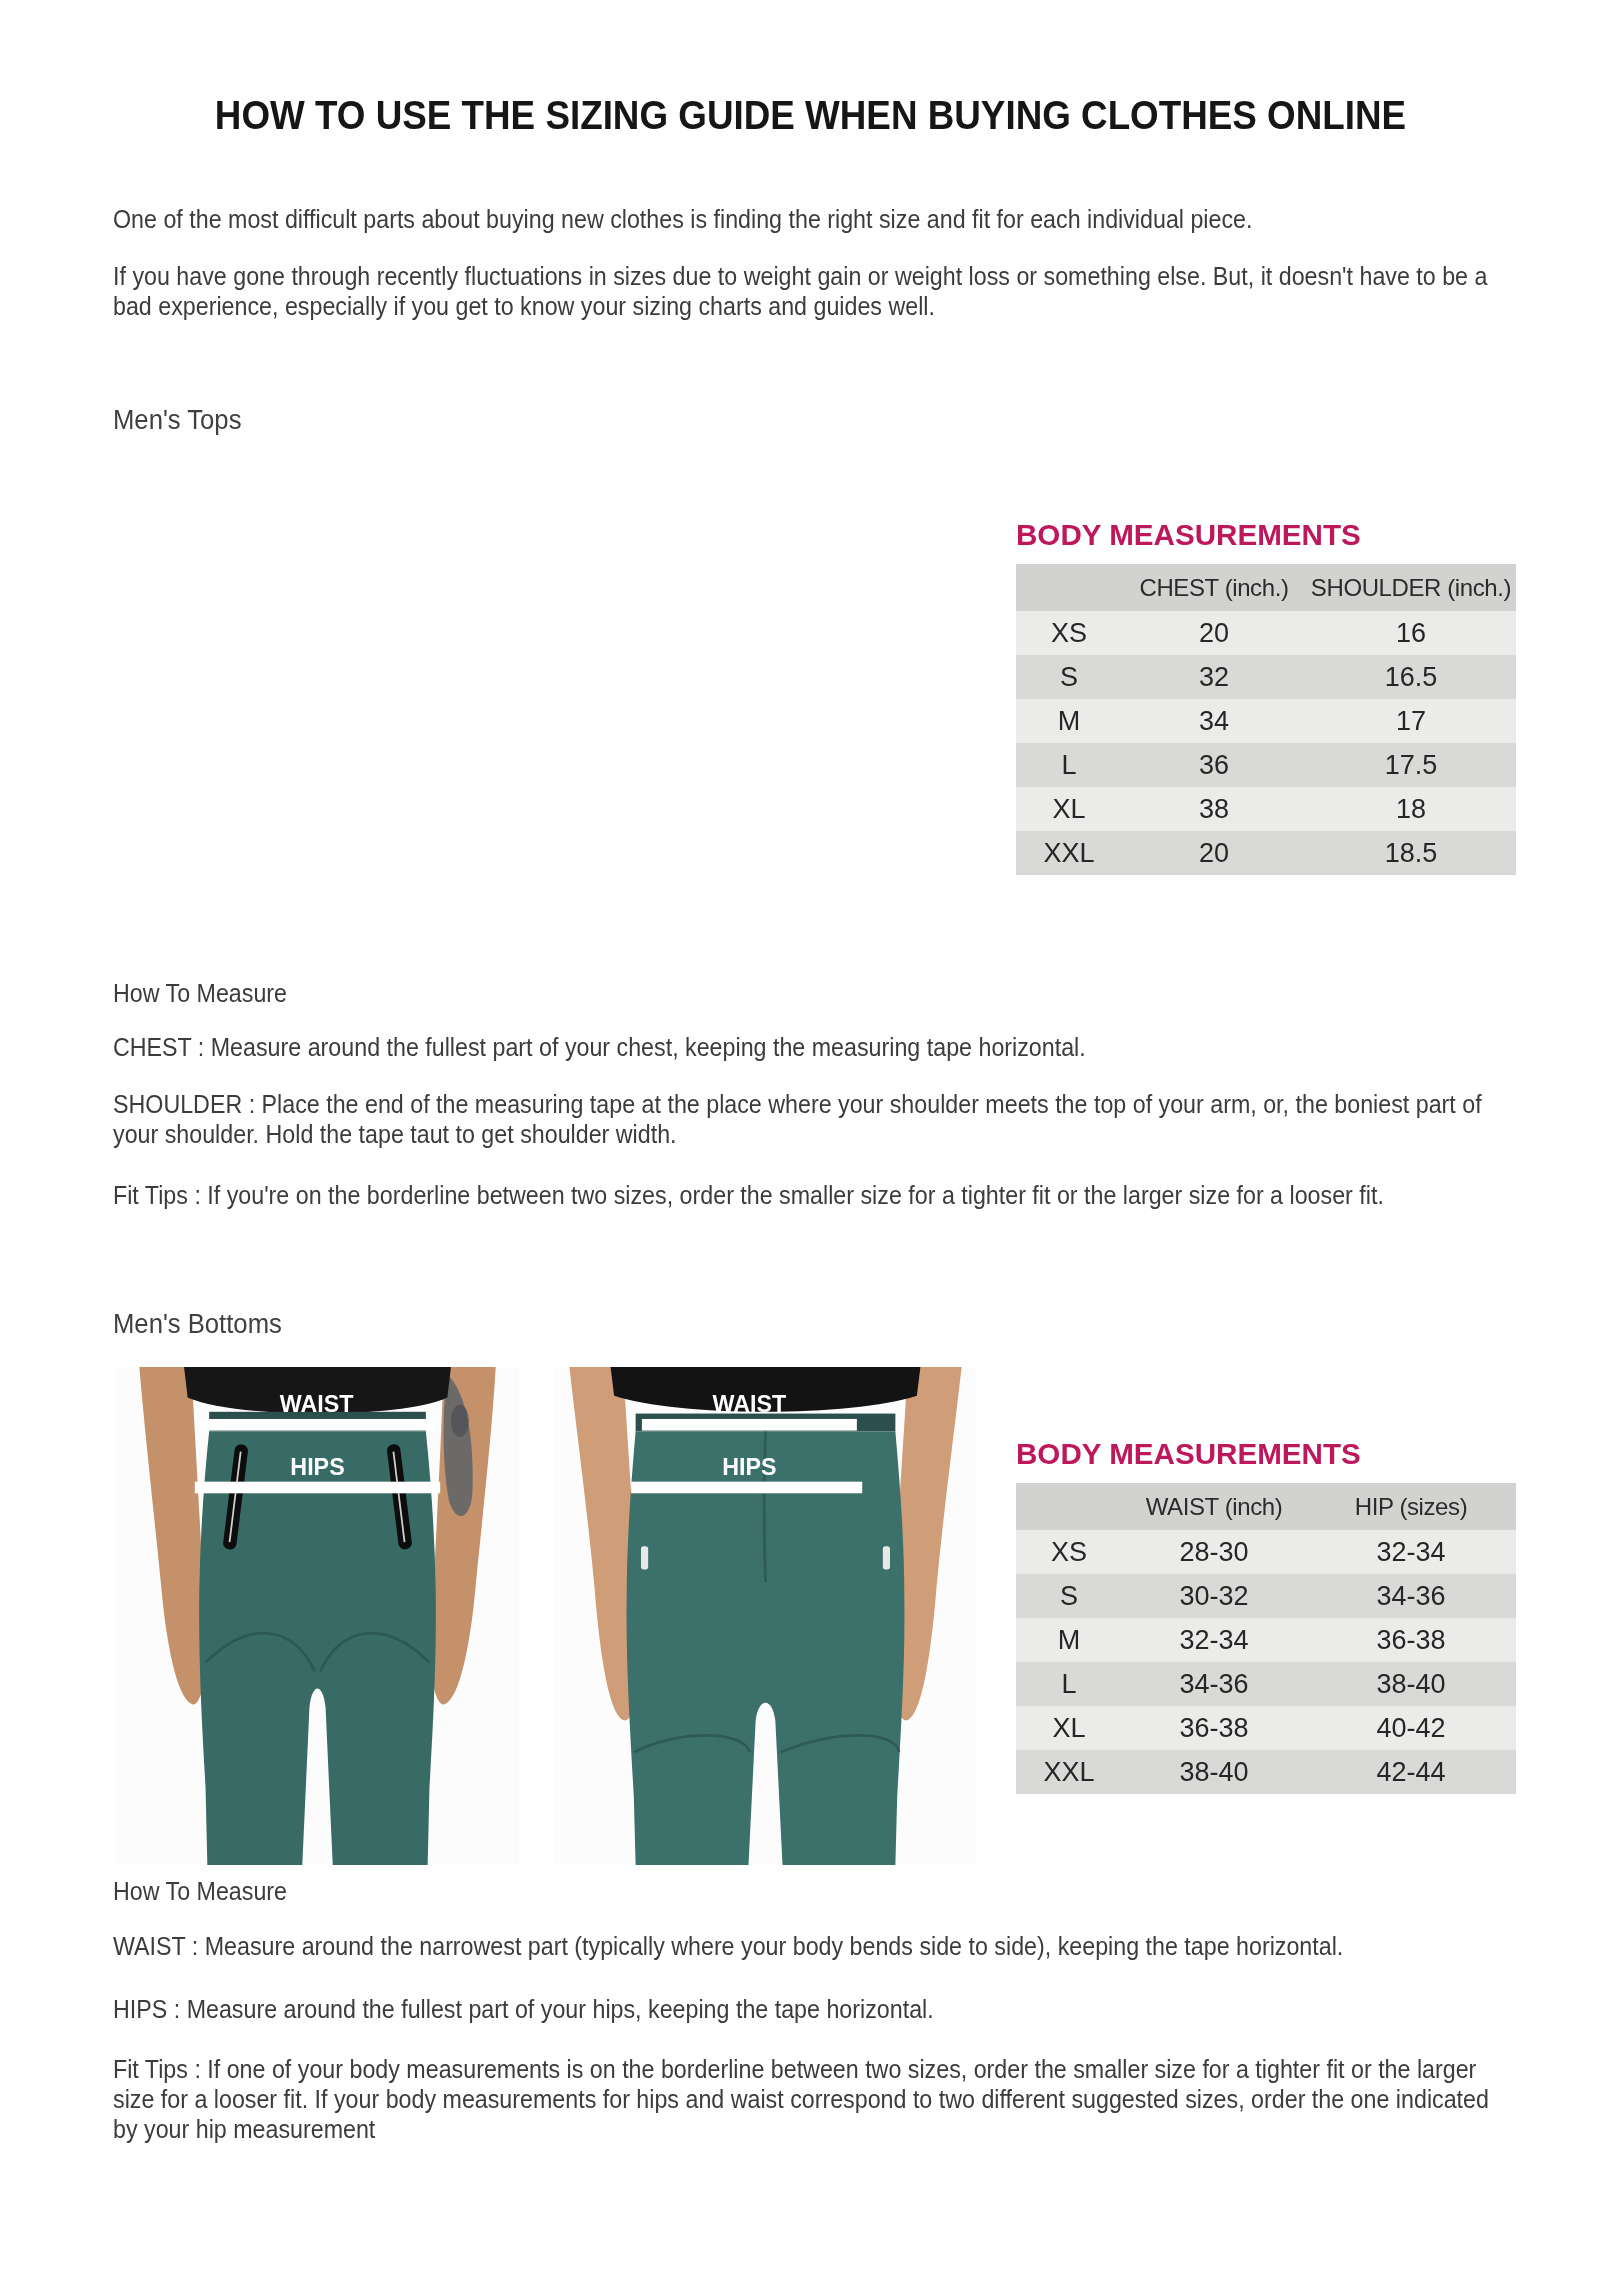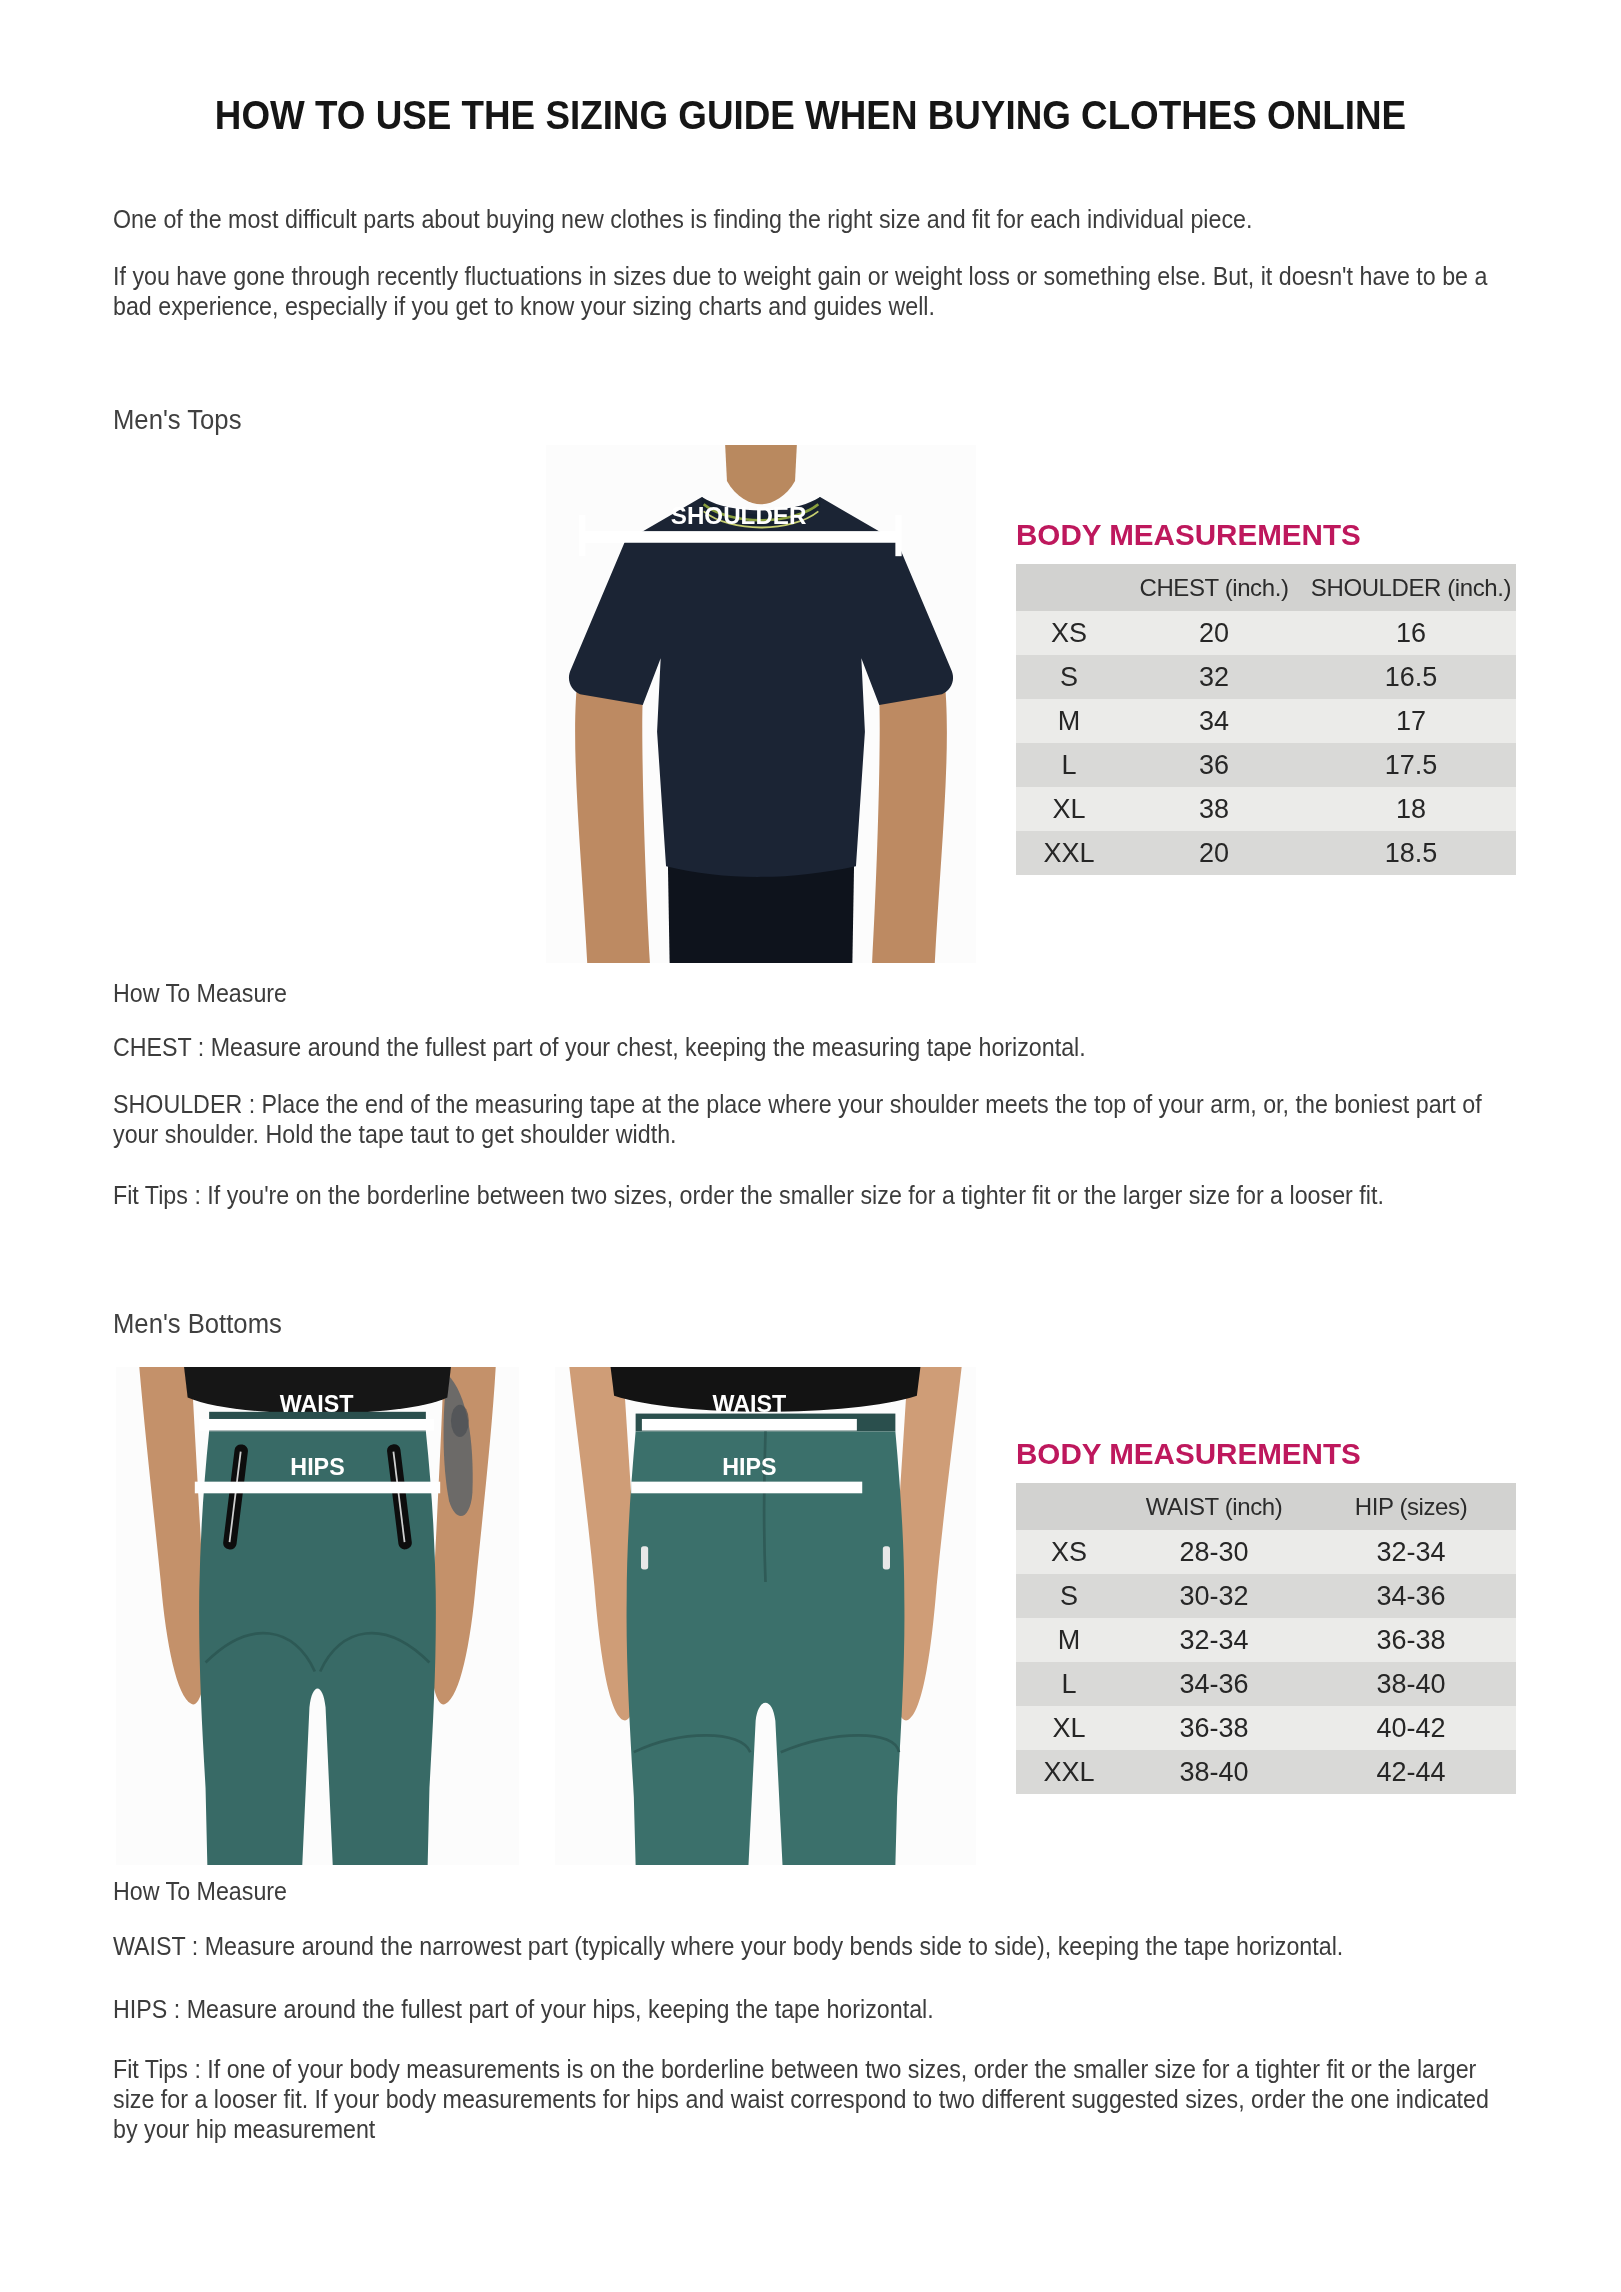--- a/index.html
+++ b/index.html
@@ -55,37 +55,20 @@
 <div class="page">
 
   <div class="abs page-title">HOW TO USE THE SIZING GUIDE WHEN BUYING CLOTHES ONLINE</div>
 
   <div class="abs para" style="top:204px;">One of the most difficult parts about buying new clothes is finding the right size and fit for each individual piece.</div>
   <div class="abs para" style="top:261px;">If you have gone through recently fluctuations in sizes due to weight gain or weight loss or something else. But, it doesn't have to be a bad experience, especially if you get to know your sizing charts and guides well.</div>
 
   <div class="abs section-label" style="top:405px;">Men's Tops</div>
 
 
-  <div class="abs photo" style="top:445px; left:546px; width:430px; height:518px;">
-    <svg viewBox="0 0 480 578">
-      <rect width="480" height="578" fill="#fcfcfc"></rect>
-      <path d="M200,0 L280,0 L278,40 C268,58 252,66 240,66 C228,66 212,58 202,40 Z" fill="#b9895f"></path>
-      <path d="M36,255 C26,330 40,460 46,578 L116,578 C110,470 106,330 108,282 Z" fill="#bd8a62"></path>
-      <path d="M444,255 C454,330 440,460 434,578 L364,578 C370,470 374,330 372,282 Z" fill="#bd8a62"></path>
-      <path d="M136,462 L344,462 L342,578 L138,578 Z" fill="#0e131c"></path>
-      <path d="M174,58 C204,78 276,78 306,58 L392,108 L452,250 C458,262 452,274 442,278 L372,290 L352,238 L356,320 L346,470 C270,486 200,486 134,470 L124,320 L128,238 L108,290 L38,278 C28,274 22,262 28,250 L88,108 Z" fill="#1b2434"></path>
-      <path d="M174,58 C204,84 276,84 306,58 L306,70 C276,96 204,96 174,70 Z" fill="#15202e"></path>
-      <path d="M176,66 C206,90 274,90 304,66" stroke="#8aa03e" stroke-width="3" fill="none"></path>
-      <path d="M176,74 C206,98 274,98 304,74" stroke="#c7cf6f" stroke-width="2" fill="none"></path>
-      <rect x="42" y="96" width="350" height="13" fill="#ffffff"></rect>
-      <rect x="37" y="78" width="7" height="46" fill="#ffffff"></rect>
-      <rect x="390" y="78" width="7" height="46" fill="#ffffff"></rect>
-      <text x="215" y="88" text-anchor="middle" font-size="27" font-weight="bold" fill="#ffffff">SHOULDER</text>
-    </svg>
-  </div>
 
   <div class="abs panel-title" style="top:518px; left:1016px;">BODY MEASUREMENTS</div>
   <table class="size-table abs" style="top:564px; left:1016px;">
     <colgroup>
         <col class="c-size">
         <col class="c-a">
         <col class="c-b">
       </colgroup>
     <thead>
       <tr>

